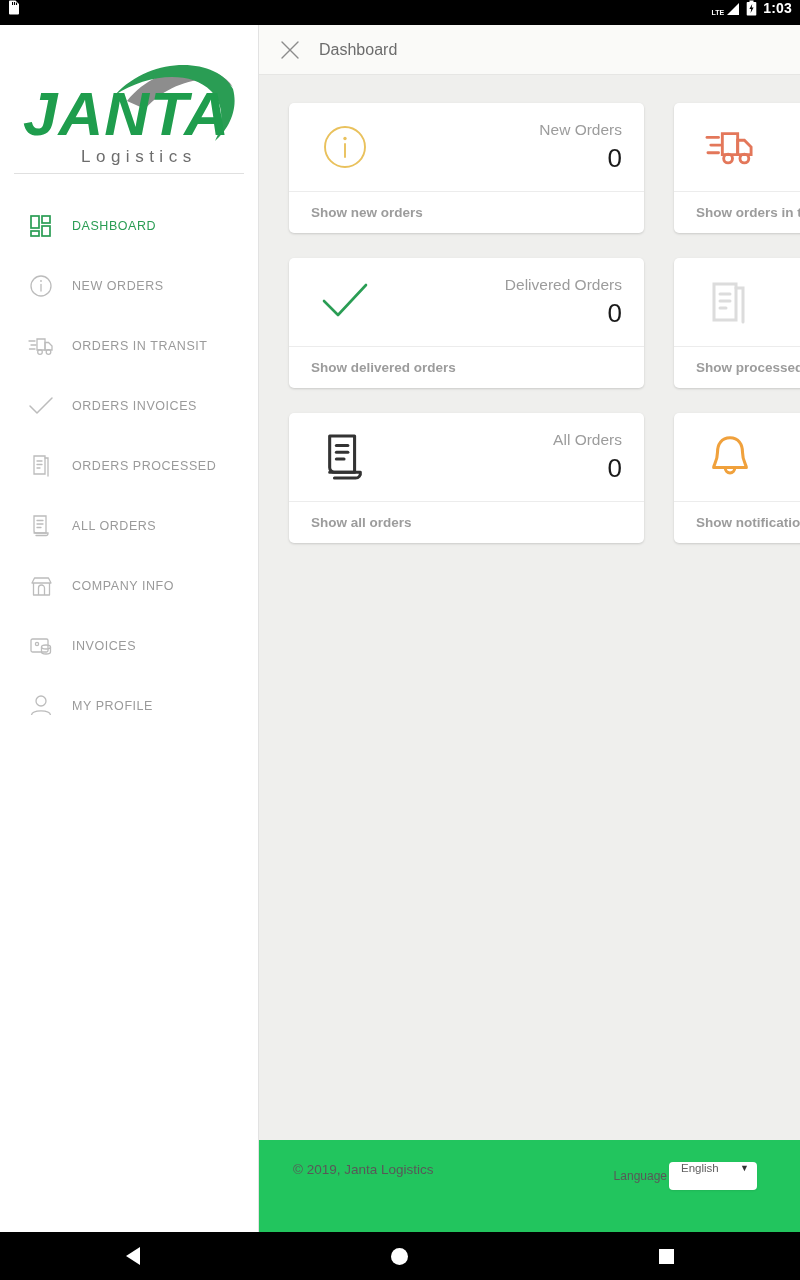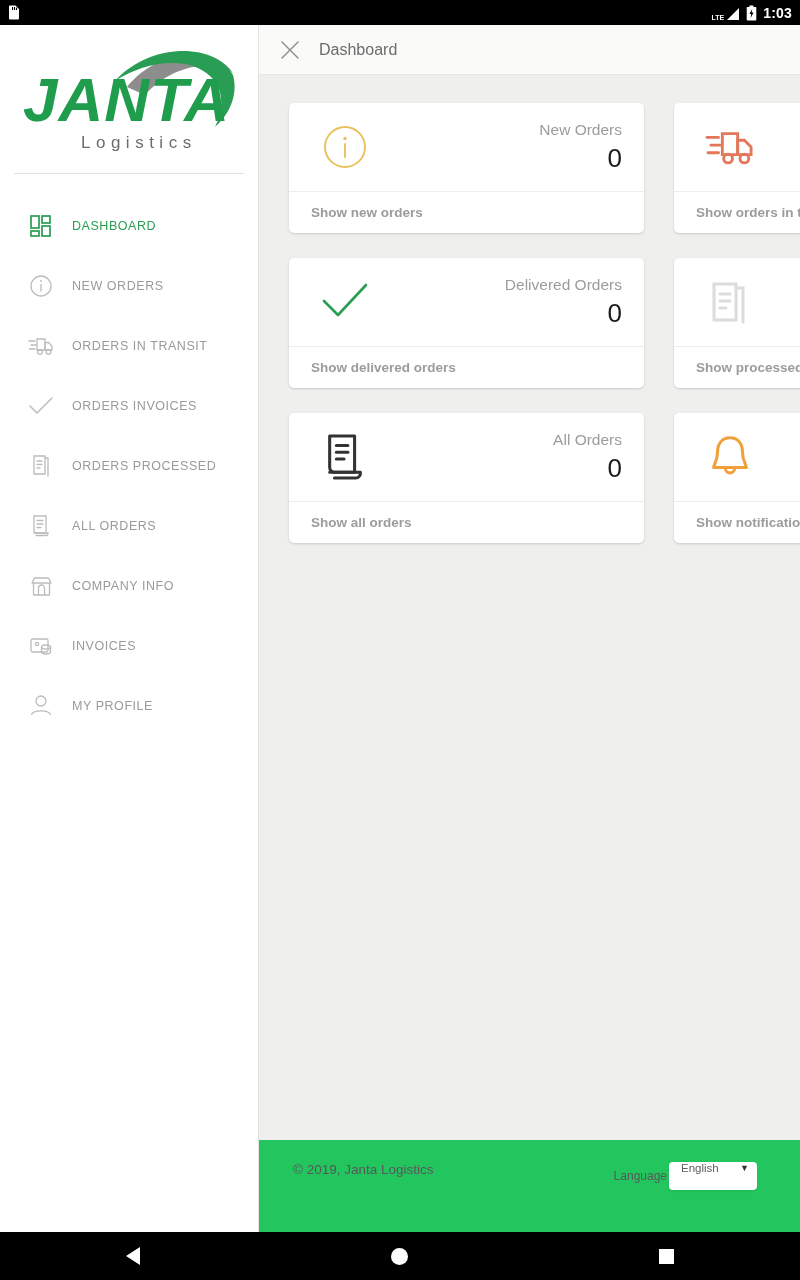--- a/index.html
+++ b/index.html
@@ -8,41 +8,41 @@
     font-family: "Liberation Sans", sans-serif;
     background: #ffffff;
     overflow: hidden;
   }
   .screen { position: relative; width: 800px; height: 1280px; }
 
   
   .statusbar {
     position: absolute; top: 0; left: 0; width: 800px; height: 25px;
     background: #000; color: #fff;
-    display: flex; align-items: center; justify-content: space-between;
+    display: flex; align-items: flex-start; justify-content: space-between;
     padding: 0 8px;
   }
   .sb-left { display: flex; align-items: center; gap: 6px; }
   .sb-right { display: flex; align-items: center; gap: 6px; }
   .sb-time { font-size: 14px; font-weight: bold; letter-spacing: .2px; }
   .lte-wrap { position: relative; display: flex; align-items: flex-end; height: 16px; }
   .lte-txt { font-size: 7px; font-weight: bold; line-height: 7px; margin-right: 1px; }
 
   
   .app {
     position: absolute; top: 25px; left: 0; width: 800px; height: 1207px;
     background: #efefed;
   }
 
   
   .sidebar {
     position: absolute; top: 0; left: 0; width: 259px; height: 1207px;
     background: #fff; border-right: 1px solid #e2e2e2;
   }
-  .logo-box { padding: 18px 14px 0 14px; height: 148px; }
+  .logo-box { padding: 32px 14px 0 14px; height: 148px; }
   .logo-svg { display: block; margin: 0 auto; }
   .logo-sep { height: 1px; background: #e0e0e0; margin: 0 14px; }
 
   .nav { padding-top: 22px; }
   .nav-item {
     display: flex; align-items: center; height: 60px; padding-left: 26px;
     cursor: pointer; user-select: none;
   }
   .nav-icon {
     width: 30px; height: 30px; display: flex; align-items: center;

